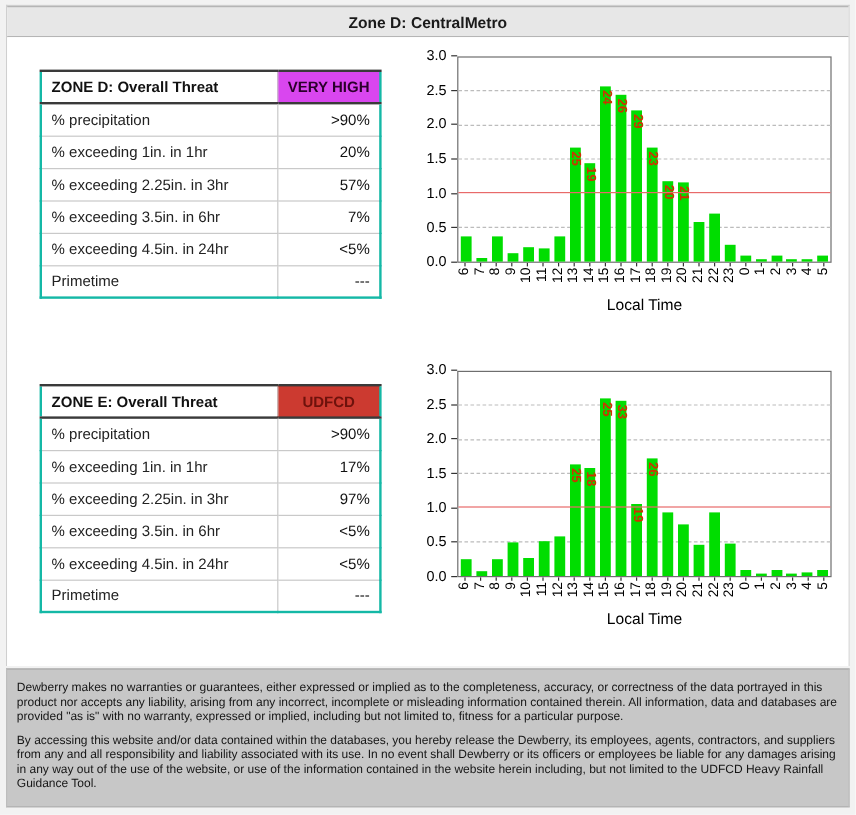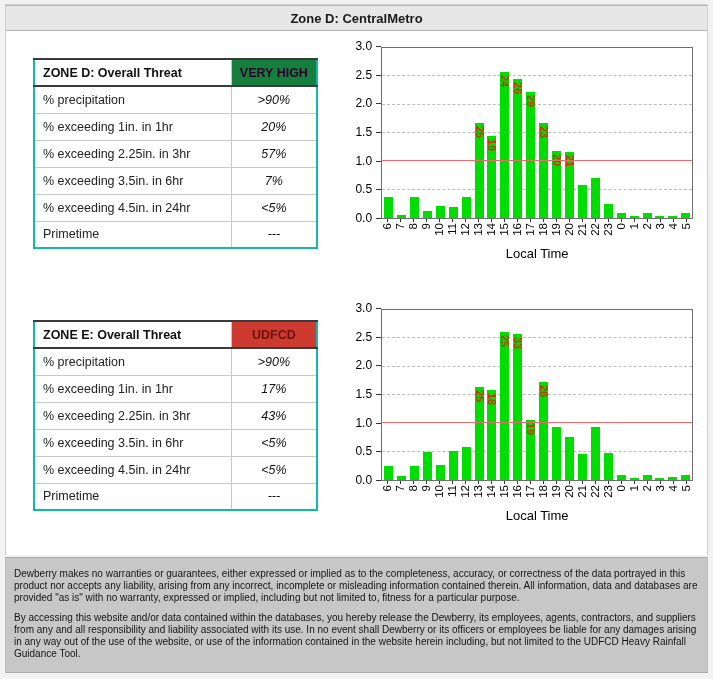--- a/index.html
+++ b/index.html
@@ -55,21 +55,21 @@
     text-align: left;
     font-weight: bold;
     font-size: 12.5px;
   }
   .threat-table .threat-value {
     text-align: center;
     font-weight: bold;
     width: 86px;
   }
   .threat-table td:first-child { text-align: left; font-weight: normal; color: #222; }
-  .threat-table td:last-child { text-align: center; width: 86px; font-style: italic; }
+  .threat-table td:last-child { text-align: right; width: 86px; }
   
   .chart { margin-left: 26px; margin-top: 2px; width: 364px; }
   .chart-title {
     text-align: center;
     font-weight: bold;
     font-size: 13px;
     margin-bottom: 3px;
     padding-left: 20px;
     white-space: nowrap;
   }
@@ -168,21 +168,21 @@
 <body>
 
 <div class="page">
 
   <div class="zone-header">Zone D: CentralMetro</div>
   <div class="zone-panel">
     <table class="threat-table">
       <thead>
         <tr>
           <th>ZONE D: Overall Threat</th>
-          <th class="threat-value" style="background: #15803d; color: rgb(43, 0, 43);">VERY HIGH</th>
+          <th class="threat-value" style="background: #d946ef; color: rgb(43, 0, 43);">VERY HIGH</th>
         </tr>
       </thead>
       <tbody>
           <tr>
             <td>% precipitation</td>
             <td>&gt;90%</td>
           </tr>
           <tr>
             <td>% exceeding 1in. in 1hr</td>
             <td>20%</td>
@@ -435,21 +435,21 @@
           <tr>
             <td>% precipitation</td>
             <td>&gt;90%</td>
           </tr>
           <tr>
             <td>% exceeding 1in. in 1hr</td>
             <td>17%</td>
           </tr>
           <tr>
             <td>% exceeding 2.25in. in 3hr</td>
-            <td>43%</td>
+            <td>97%</td>
           </tr>
           <tr>
             <td>% exceeding 3.5in. in 6hr</td>
             <td>&lt;5%</td>
           </tr>
           <tr>
             <td>% exceeding 4.5in. in 24hr</td>
             <td>&lt;5%</td>
           </tr>
           <tr>

